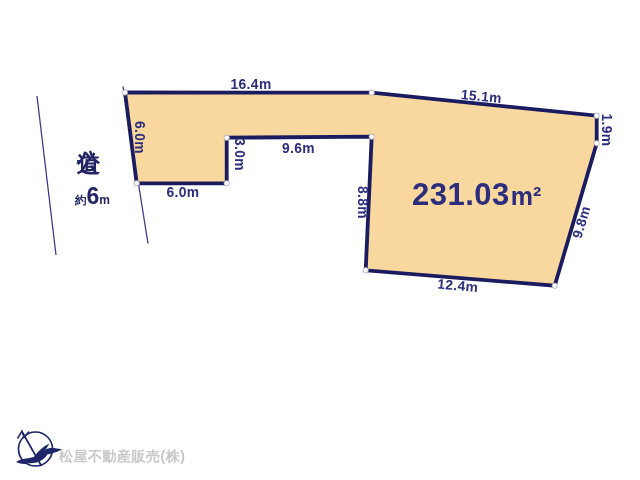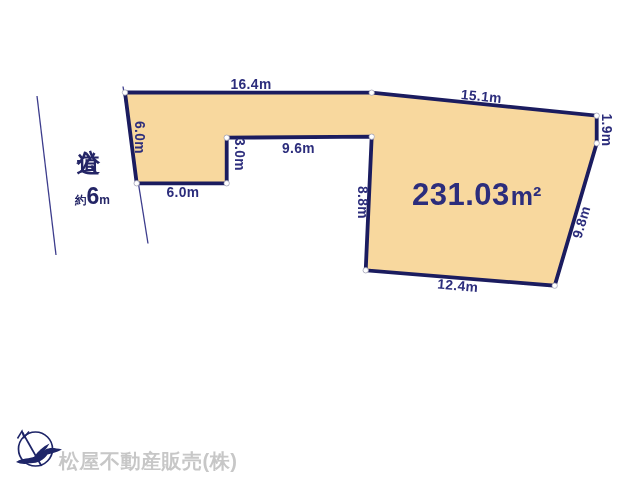--- a/index.html
+++ b/index.html
@@ -26,21 +26,21 @@
   .road-width{
     position:absolute;left:75px;top:183px;
     display:flex;align-items:baseline;
     color:#242566;font-weight:700;
   }
   .road-width .pre{font-size:11.5px;}
   .road-width .val{font-size:23px;}
   .road-width .unit{font-size:12px;}
   .company{
     position:absolute;left:59px;top:448px;
-    font-size:20px;font-weight:600;color:#c7c7c7;letter-spacing:0.5px;
+    font-size:14px;font-weight:600;color:#c7c7c7;letter-spacing:0.5px;
   }
   .compass{position:absolute;left:14px;top:428px;width:52px;height:48px;}
 </style>
 </head>
 <body>
 
 <div class="stage">
 
   <svg width="640" height="480" viewBox="0 0 640 480">
 

